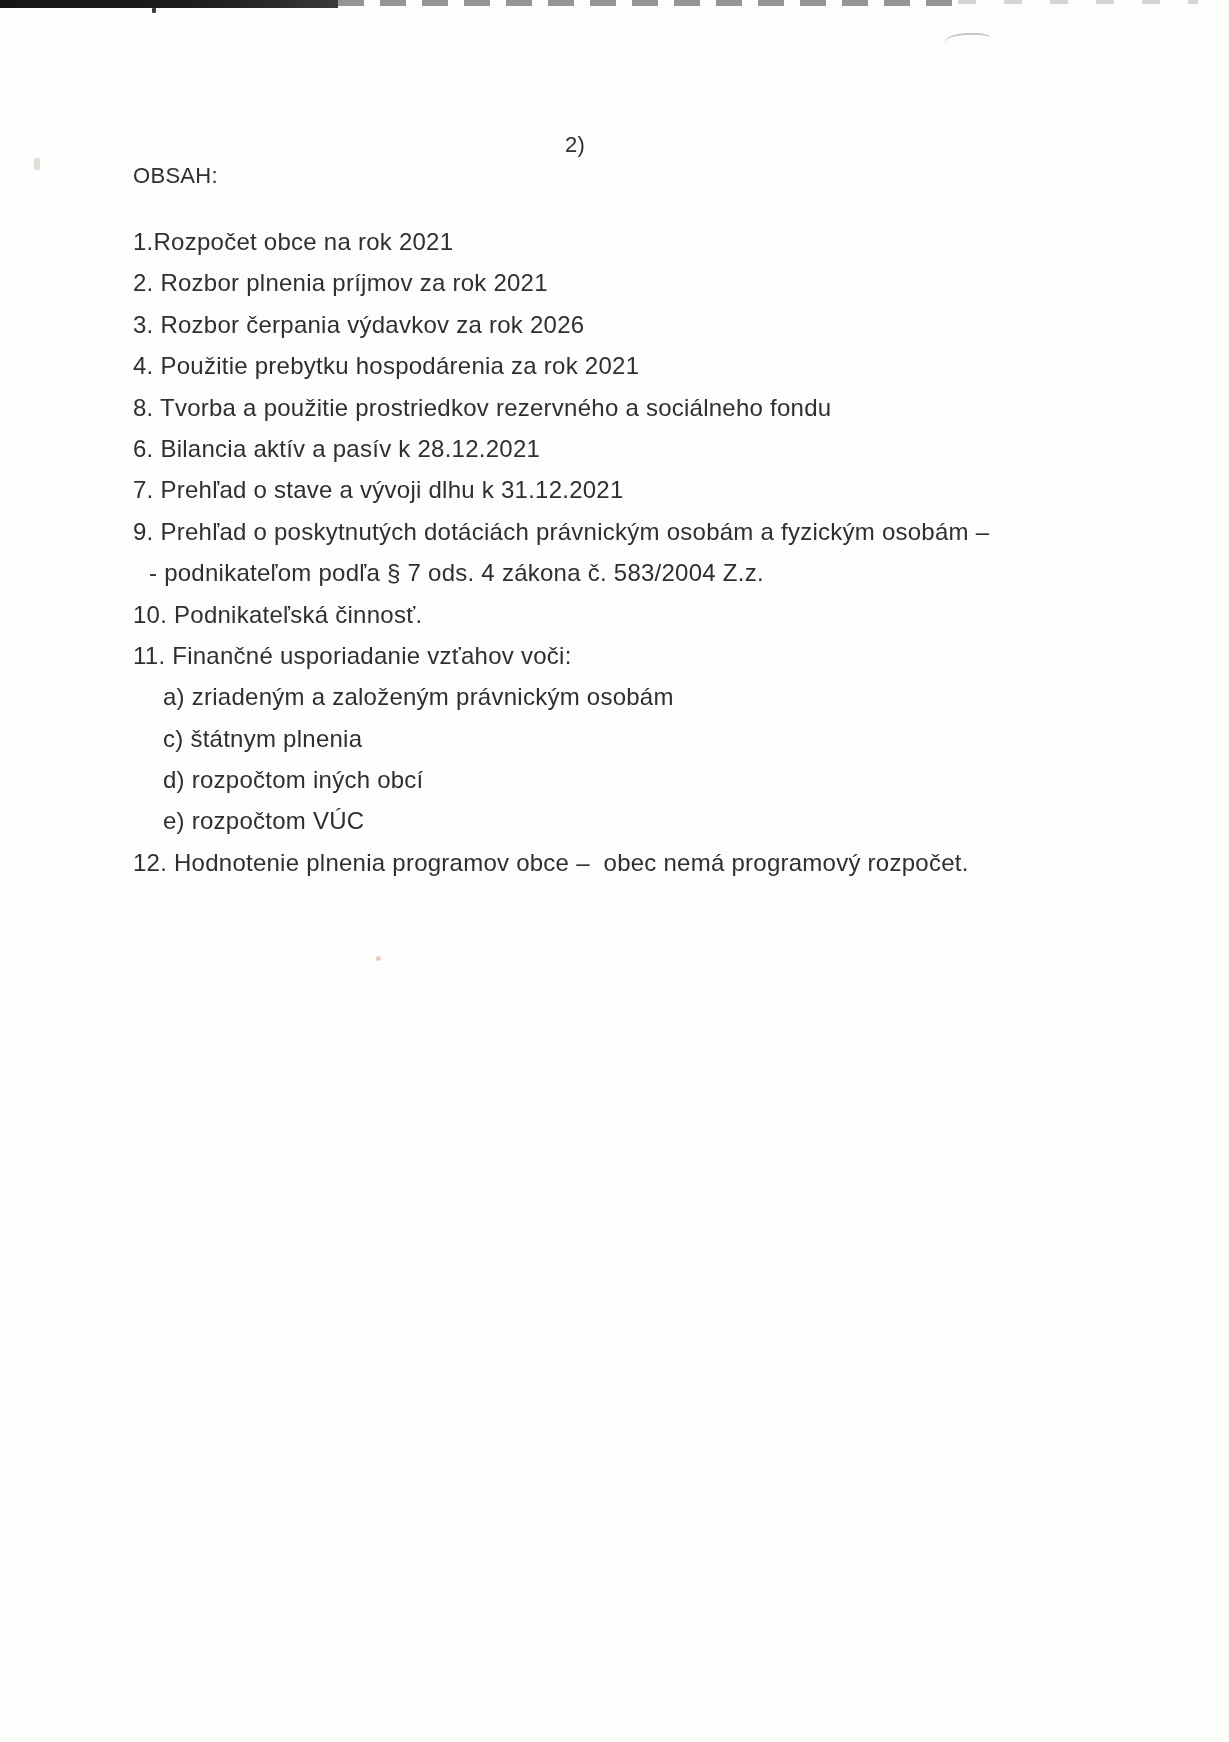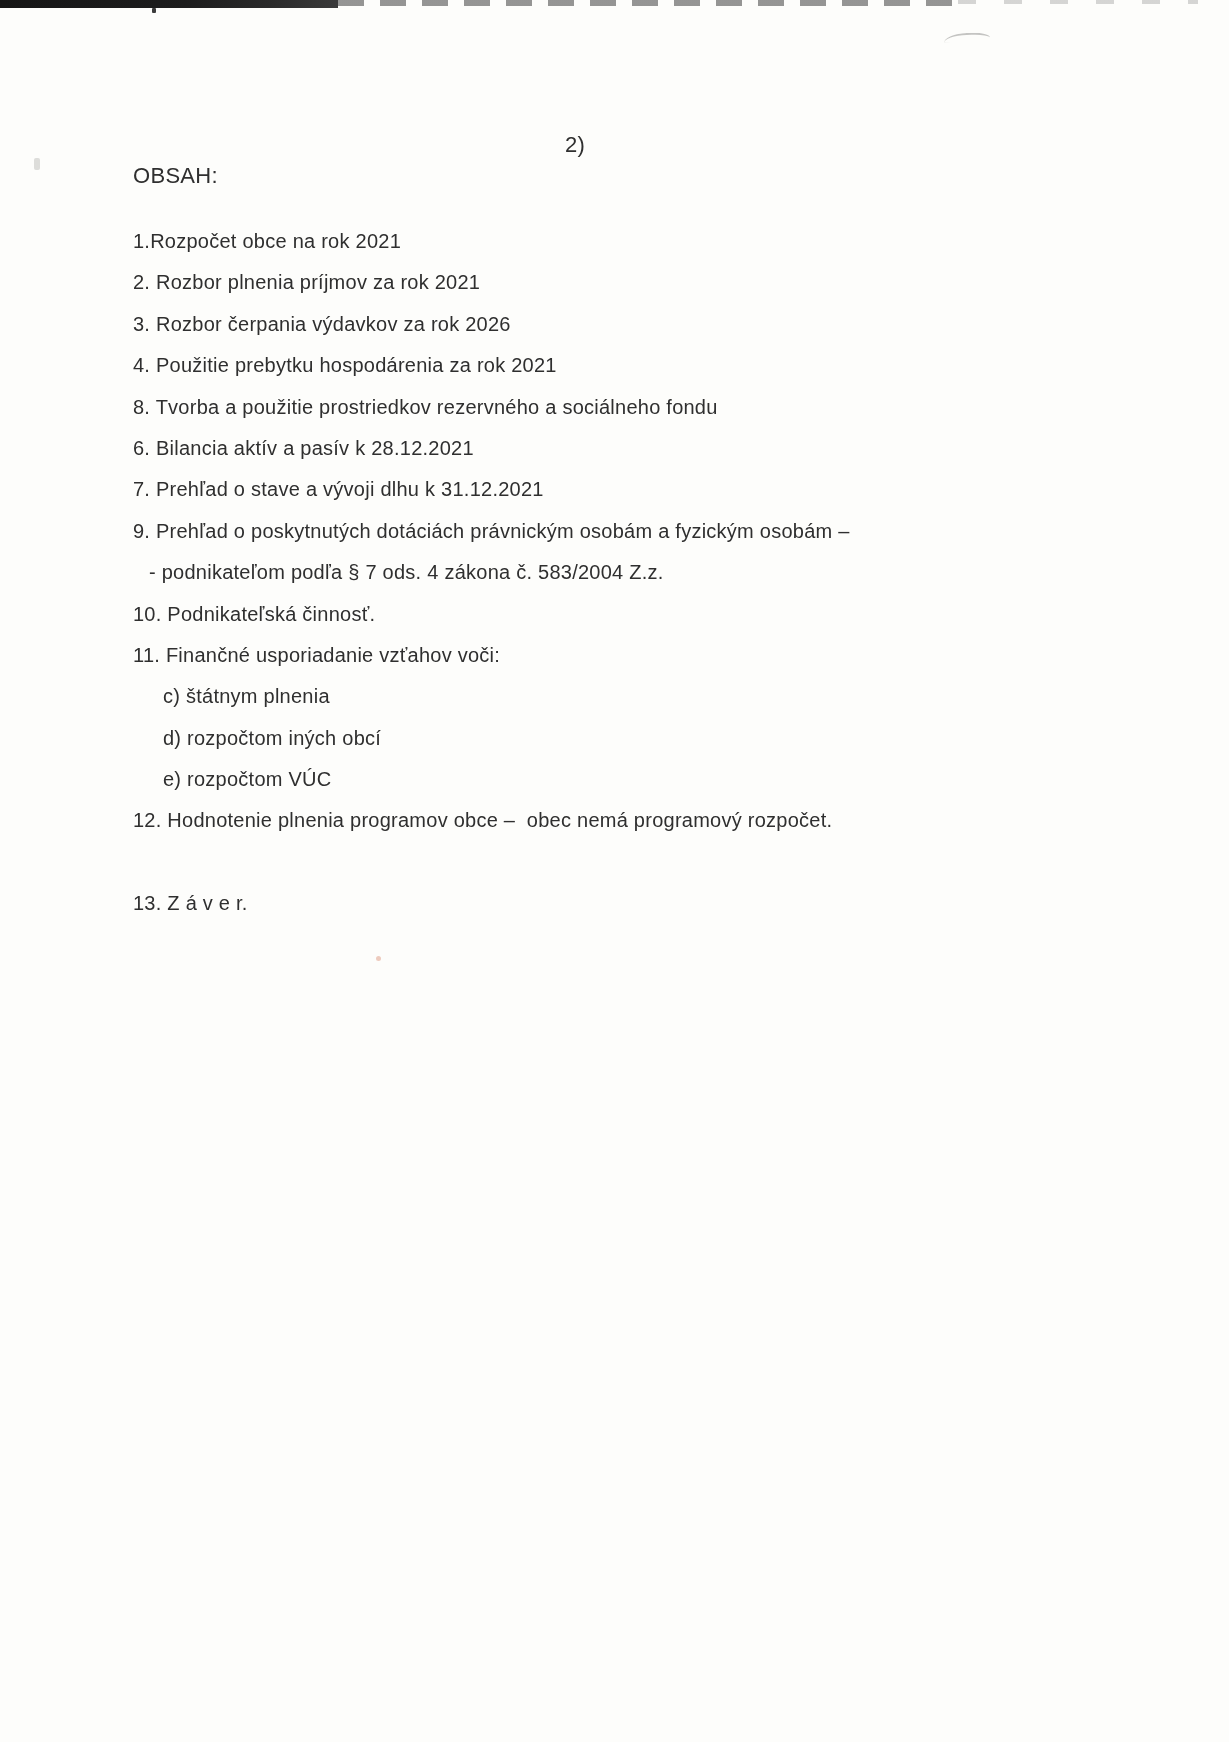--- a/index.html
+++ b/index.html
@@ -84,21 +84,21 @@
   }
   .toc {
     position: absolute;
     left: 133px; top: 221px;
     width: 1000px;
   }
   .toc-line {
     display: block;
     height: 41.4px;
     line-height: 41.4px;
-    font-size: 20px;
+    font-size: 24px;
     letter-spacing: 0.25px;
     white-space: pre;
   }
   .indent-1 { padding-left: 16px; }
   .indent-2 { padding-left: 30px; }
   .gap-before { margin-top: 41.4px; }
 </style>
 </head>
 <body>
 
@@ -120,20 +120,20 @@
     <span class="toc-line">2. Rozbor plnenia príjmov za rok 2021</span>
     <span class="toc-line">3. Rozbor čerpania výdavkov za rok 2026</span>
     <span class="toc-line">4. Použitie prebytku hospodárenia za rok 2021</span>
     <span class="toc-line">8. Tvorba a použitie prostriedkov rezervného a sociálneho fondu</span>
     <span class="toc-line">6. Bilancia aktív a pasív k 28.12.2021</span>
     <span class="toc-line">7. Prehľad o stave a vývoji dlhu k 31.12.2021</span>
     <span class="toc-line">9. Prehľad o poskytnutých dotáciách právnickým osobám a fyzickým osobám –</span>
     <span class="toc-line indent-1">- podnikateľom podľa § 7 ods. 4 zákona č. 583/2004 Z.z.</span>
     <span class="toc-line">10. Podnikateľská činnosť.</span>
     <span class="toc-line">11. Finančné usporiadanie vzťahov voči:</span>
+    <span class="toc-line indent-2">a) zriadeným a založeným právnickým osobám</span>
     <span class="toc-line indent-2">c) štátnym plnenia</span>
     <span class="toc-line indent-2">d) rozpočtom iných obcí</span>
     <span class="toc-line indent-2">e) rozpočtom VÚC</span>
     <span class="toc-line">12. Hodnotenie plnenia programov obce –  obec nemá programový rozpočet.</span>
-    <span class="toc-line gap-before">13. Z á v e r.</span>
   </div>
 
 </div>
 
 </body></html>

